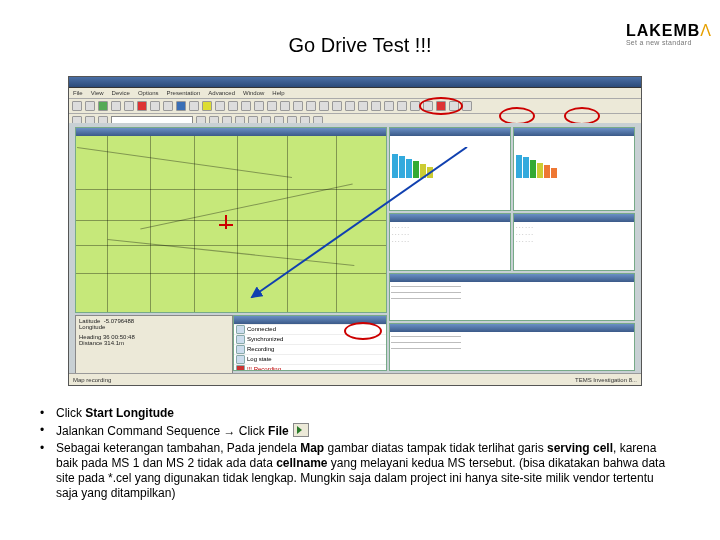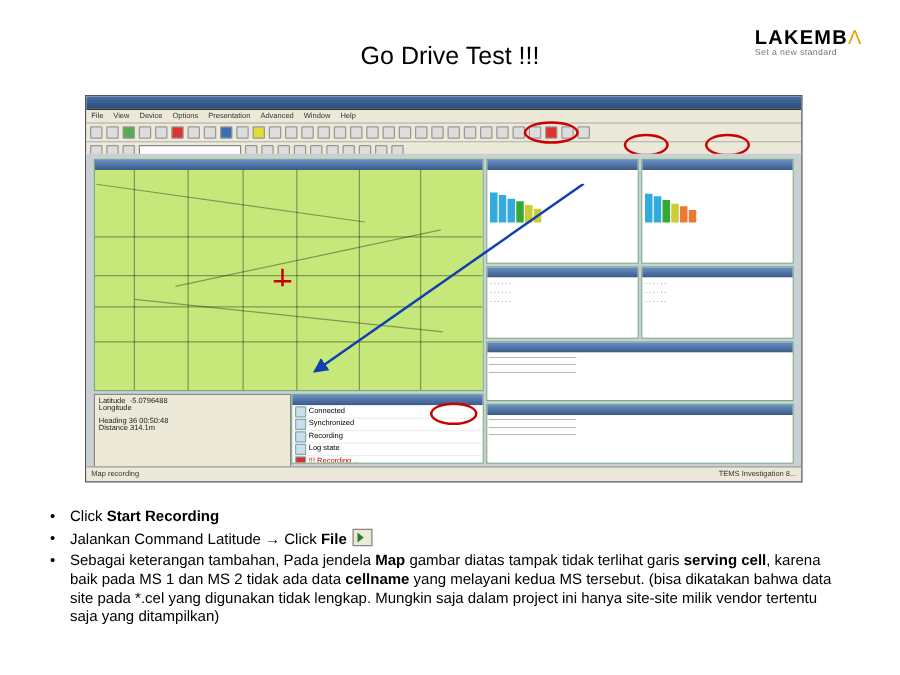--- a/index.html
+++ b/index.html
@@ -1,16 +1,16 @@
 <!DOCTYPE html>
 <html><head>
 <meta charset="utf-8">
 <style>
   body { margin: 0; width: 720px; height: 540px; font-family: Arial, sans-serif; background: #fff; position: relative; color: #000; }
-  .logo { position: absolute; top: 22px; right: 30px; text-align: left; }
+  .logo { position: absolute; top: 22px; right: 8px; text-align: left; }
   .logo-main { font-size: 16px; font-weight: bold; letter-spacing: 1px; }
   .logo-main .triangle { color: #e6a000; font-weight: normal; }
   .logo-sub { font-size: 7px; color: #777; letter-spacing: .3px; margin-top: -1px; }
   .title { position: absolute; top: 34px; left: 0; width: 100%; text-align: center; font-size: 20px; }
   .shot { position: absolute; left: 68px; top: 76px; width: 572px; height: 308px; background: #f2f2ee; border: 1px solid #555; overflow: hidden; }
   .titlebar { height: 10px; background: linear-gradient(#4a6fa5, #2b4a78); border-bottom: 1px solid #333; }
   .menubar { height: 10px; background: #ece9d8; border-bottom: 1px solid #aaa; display: flex; gap: 8px; padding: 0 4px; font-size: 6px; color: #333; align-items: center; }
   .toolbar { height: 12px; background: #ece9d8; border-bottom: 1px solid #aaa; display: flex; gap: 3px; padding: 1px 3px; align-items: center; }
   .tbtn { width: 8px; height: 8px; background: #ddd; border: 1px solid #999; border-radius: 1px; }
   .tbtn.red { background: #d33; }
@@ -241,27 +241,27 @@
     <span>TEMS Investigation 8...</span>
   </div>
 </div>
 
 <div class="bullets">
   <table>
     <tbody>
         <tr>
           <td class="dot">•</td>
       <td>
-        <span>Click </span><b>Start Recording</b>
+        <span>Click </span><b>Start Longitude</b>
       </td>
         </tr>
     <tr>
           <td class="dot">•</td>
       <td>
-        <span>Jalankan Command Latitude </span><span>→</span><span> Click </span><b>File</b>
+        <span>Jalankan Command Sequence </span><span>→</span><span> Click </span><b>File</b>
         <span class="play-icon"></span>
       </td>
         </tr>
     <tr>
           <td class="dot">•</td>
       <td>
         <span>Sebagai keterangan tambahan, Pada jendela </span><b>Map</b><span> gambar diatas tampak tidak terlihat garis </span><b>serving cell</b><span>, karena baik pada MS 1 dan MS 2 tidak ada data </span><b>cellname</b><span> yang melayani kedua MS tersebut. (bisa dikatakan bahwa data site pada *.cel yang digunakan tidak lengkap. Mungkin saja dalam project ini hanya site-site milik vendor tertentu saja yang ditampilkan)</span>
       </td>
         </tr>
   </tbody>

